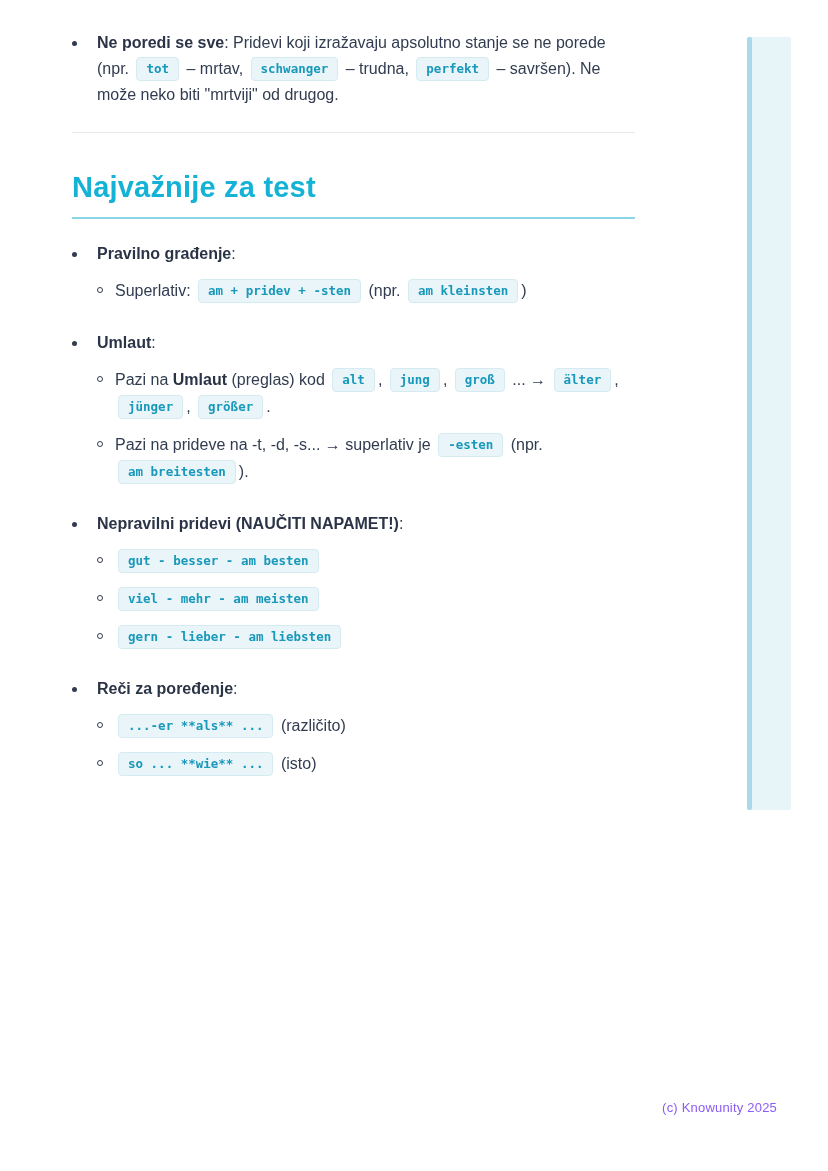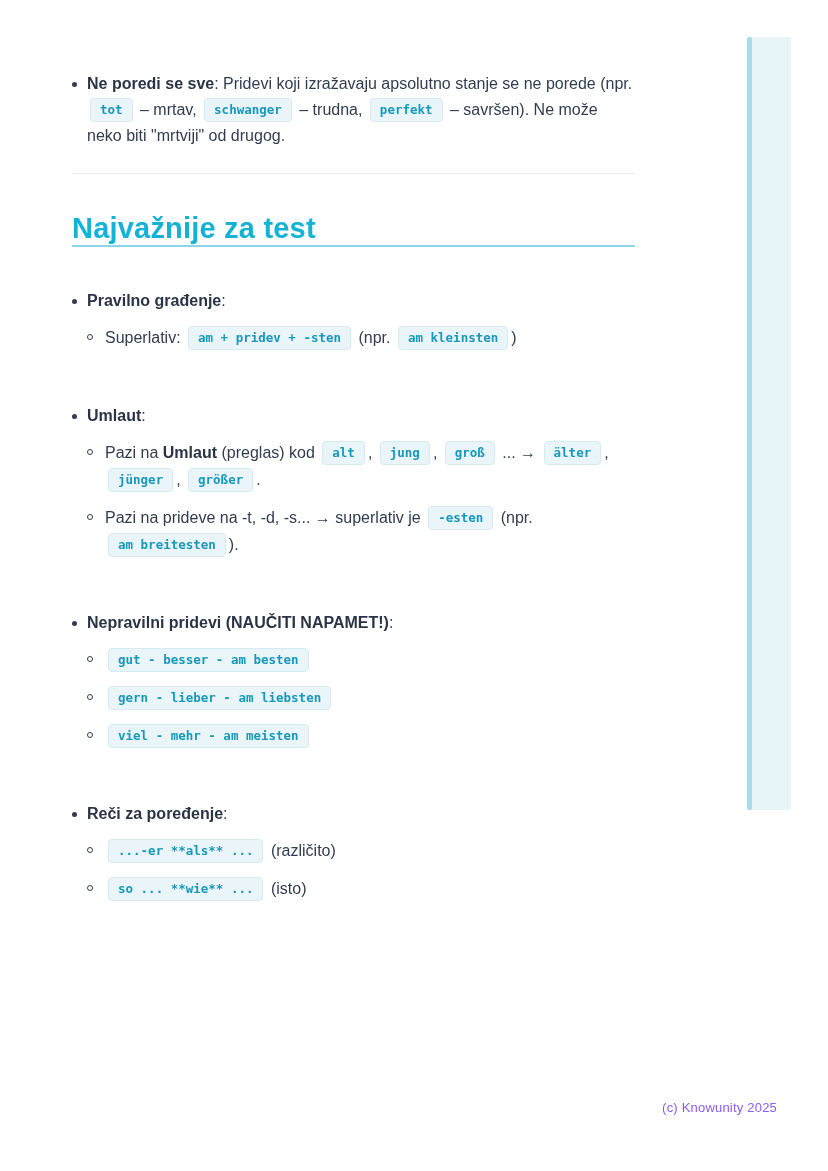--- a/index.html
+++ b/index.html
@@ -7,22 +7,22 @@
   body {
     width:828px; height:1171px; position:relative; overflow:hidden;
     font-family:"Liberation Sans","DejaVu Sans",sans-serif;
     color:#323c50;
   }
   .content {
     position:absolute; left:72px; top:30px; width:563px;
   }
   ul { list-style:none; }
   .li1 {
-    display:flex; gap:10px; margin-bottom:15px;
-    font-size:16px; line-height:26px;margin-top:41px;
+    display:flex; gap:20px; margin-bottom:15px;
+    font-size:16px; line-height:26px;
   }
   .li2 {
     display:flex; gap:12px; margin-bottom:11px;
     font-size:16px; line-height:27px;
   }
   .marker-disc {
     flex:none; width:5px; height:5px; border-radius:50%;
     background:#323c50; margin-top:11px;
   }
   .marker-circle {
@@ -41,20 +41,21 @@
     padding:3px 9px; margin:0 3px; vertical-align:1px;
     white-space:nowrap;
   }
   .divider {
     border:none; height:1px; background:#e9e9e9; margin:24px 0 0 0;
   }
   .heading {
     margin-top:38px;
     font-size:29px; font-weight:bold; color:#14b3d6;
     letter-spacing:0.2px;
+    padding-bottom:13px;
     border-bottom:2.5px solid #8ad5e6;
   }
   .main-list { margin-top:22px; }
   .scroll-band {
     position:absolute; left:747px; top:37px; width:44px; height:773px;
     background:#e8f5f8; border-radius:2px;
   }
   .scroll-band-line {
     position:absolute; left:0; top:0; width:5px; height:100%;
     background:#a9dae9; border-radius:2px;
@@ -101,25 +102,25 @@
       </li>
       <li class="li1">
         <span class="marker-disc"></span>
         <div class="li-body"><strong>Nepravilni pridevi (NAUČITI NAPAMET!)</strong><span>:</span><ul class="sublist">
             <li class="li2">
               <span class="marker-circle"></span>
               <div class="li-body"><code class="chip">gut - besser - am besten</code></div>
             </li>
             <li class="li2">
               <span class="marker-circle"></span>
-              <div class="li-body"><code class="chip">gern - lieber - am liebsten</code></div>
+              <div class="li-body"><code class="chip">viel - mehr - am meisten</code></div>
             </li>
             <li class="li2">
               <span class="marker-circle"></span>
-              <div class="li-body"><code class="chip">viel - mehr - am meisten</code></div>
+              <div class="li-body"><code class="chip">gern - lieber - am liebsten</code></div>
             </li>
           </ul></div>
       </li>
       <li class="li1">
         <span class="marker-disc"></span>
         <div class="li-body"><strong>Reči za poređenje</strong><span>:</span><ul class="sublist">
             <li class="li2">
               <span class="marker-circle"></span>
               <div class="li-body"><code class="chip">...-er **als** ...</code><span> (različito)</span></div>
             </li>

